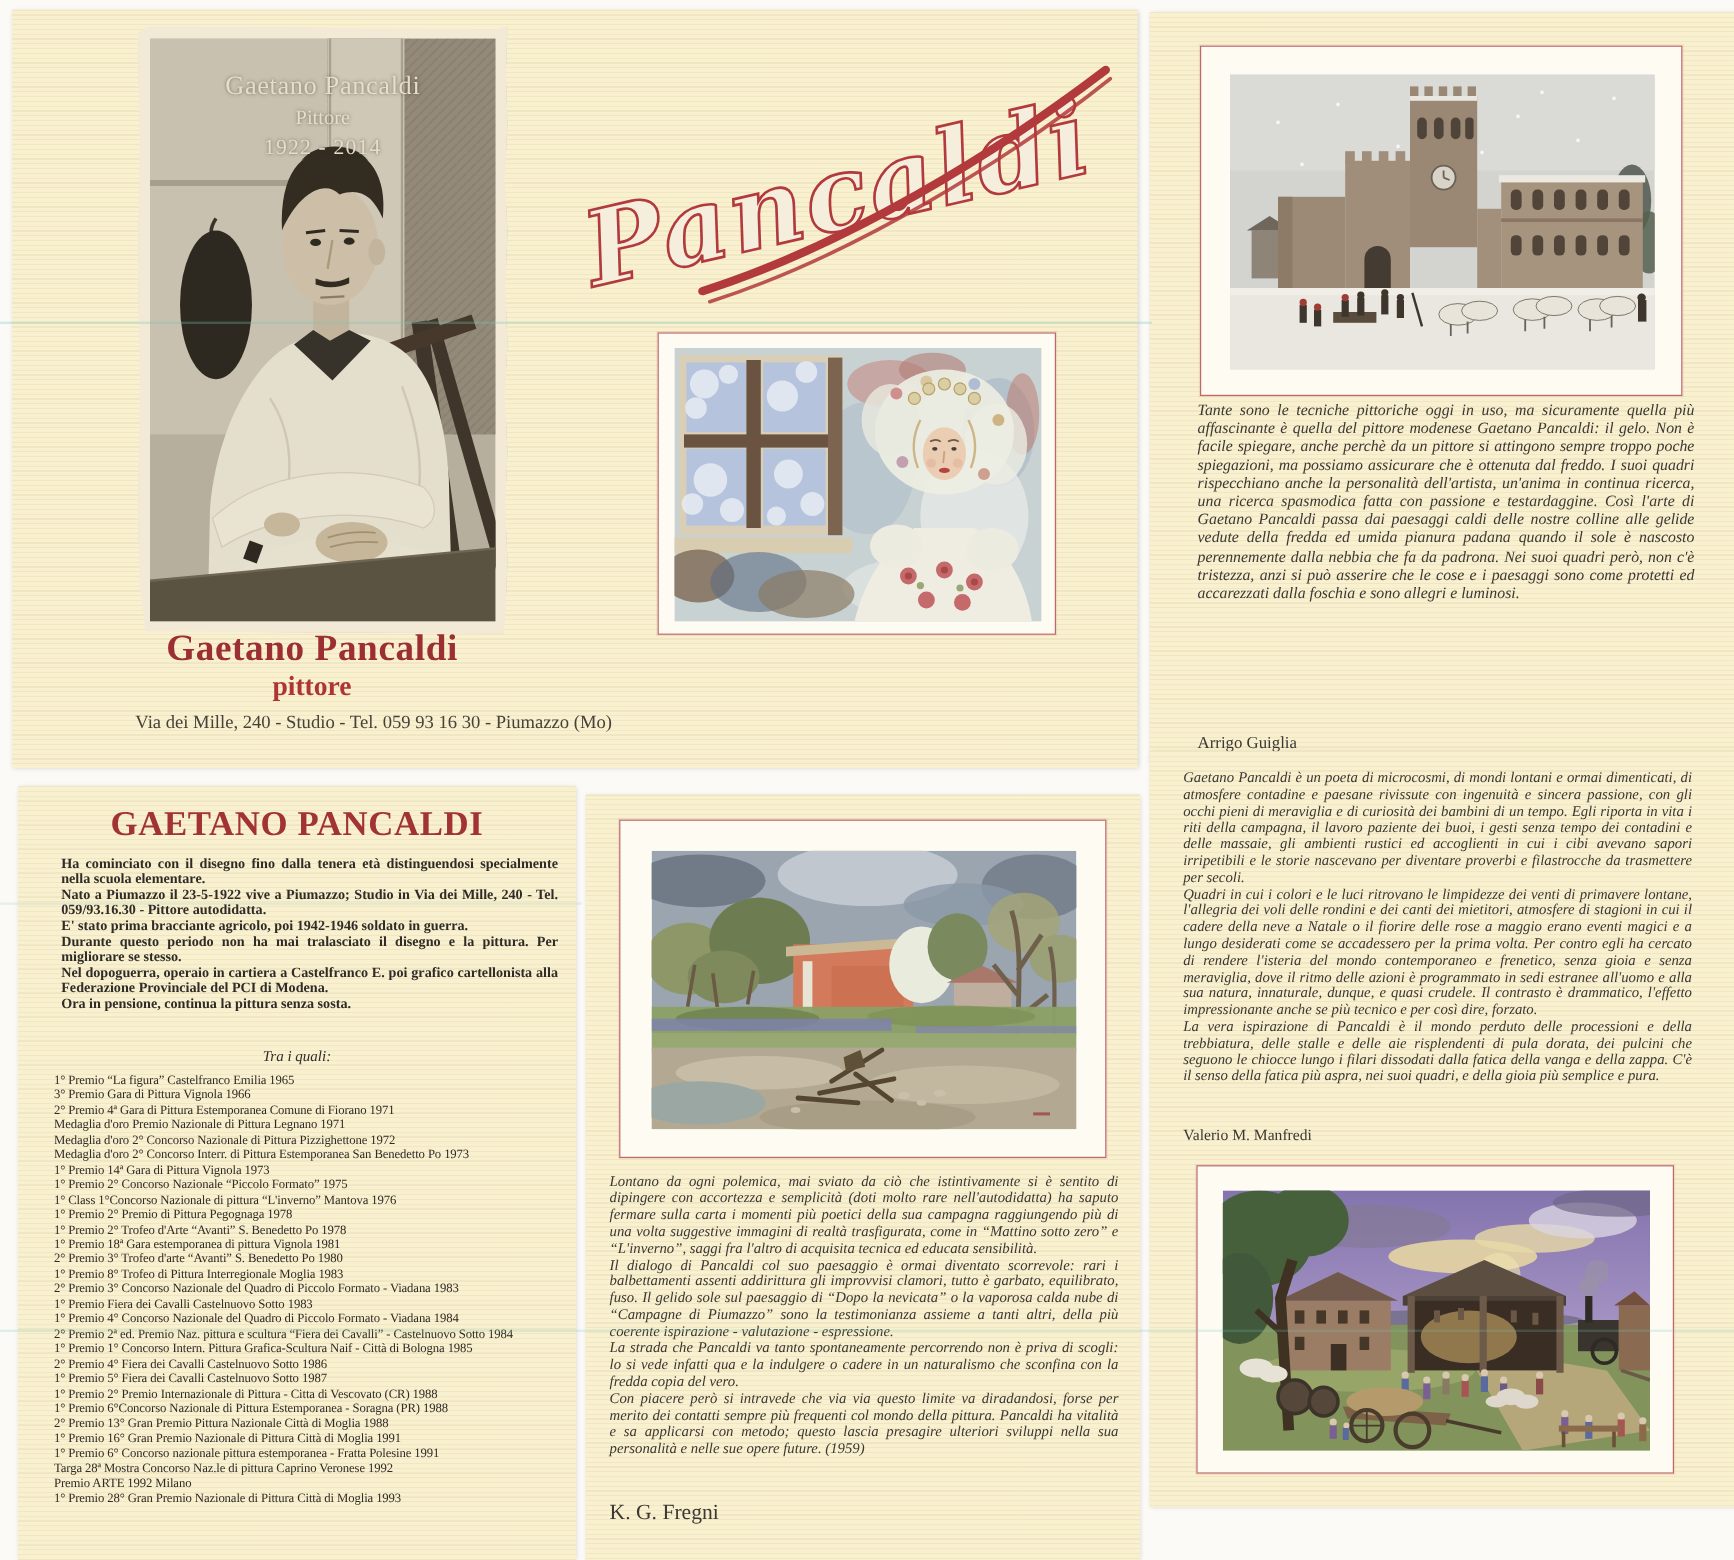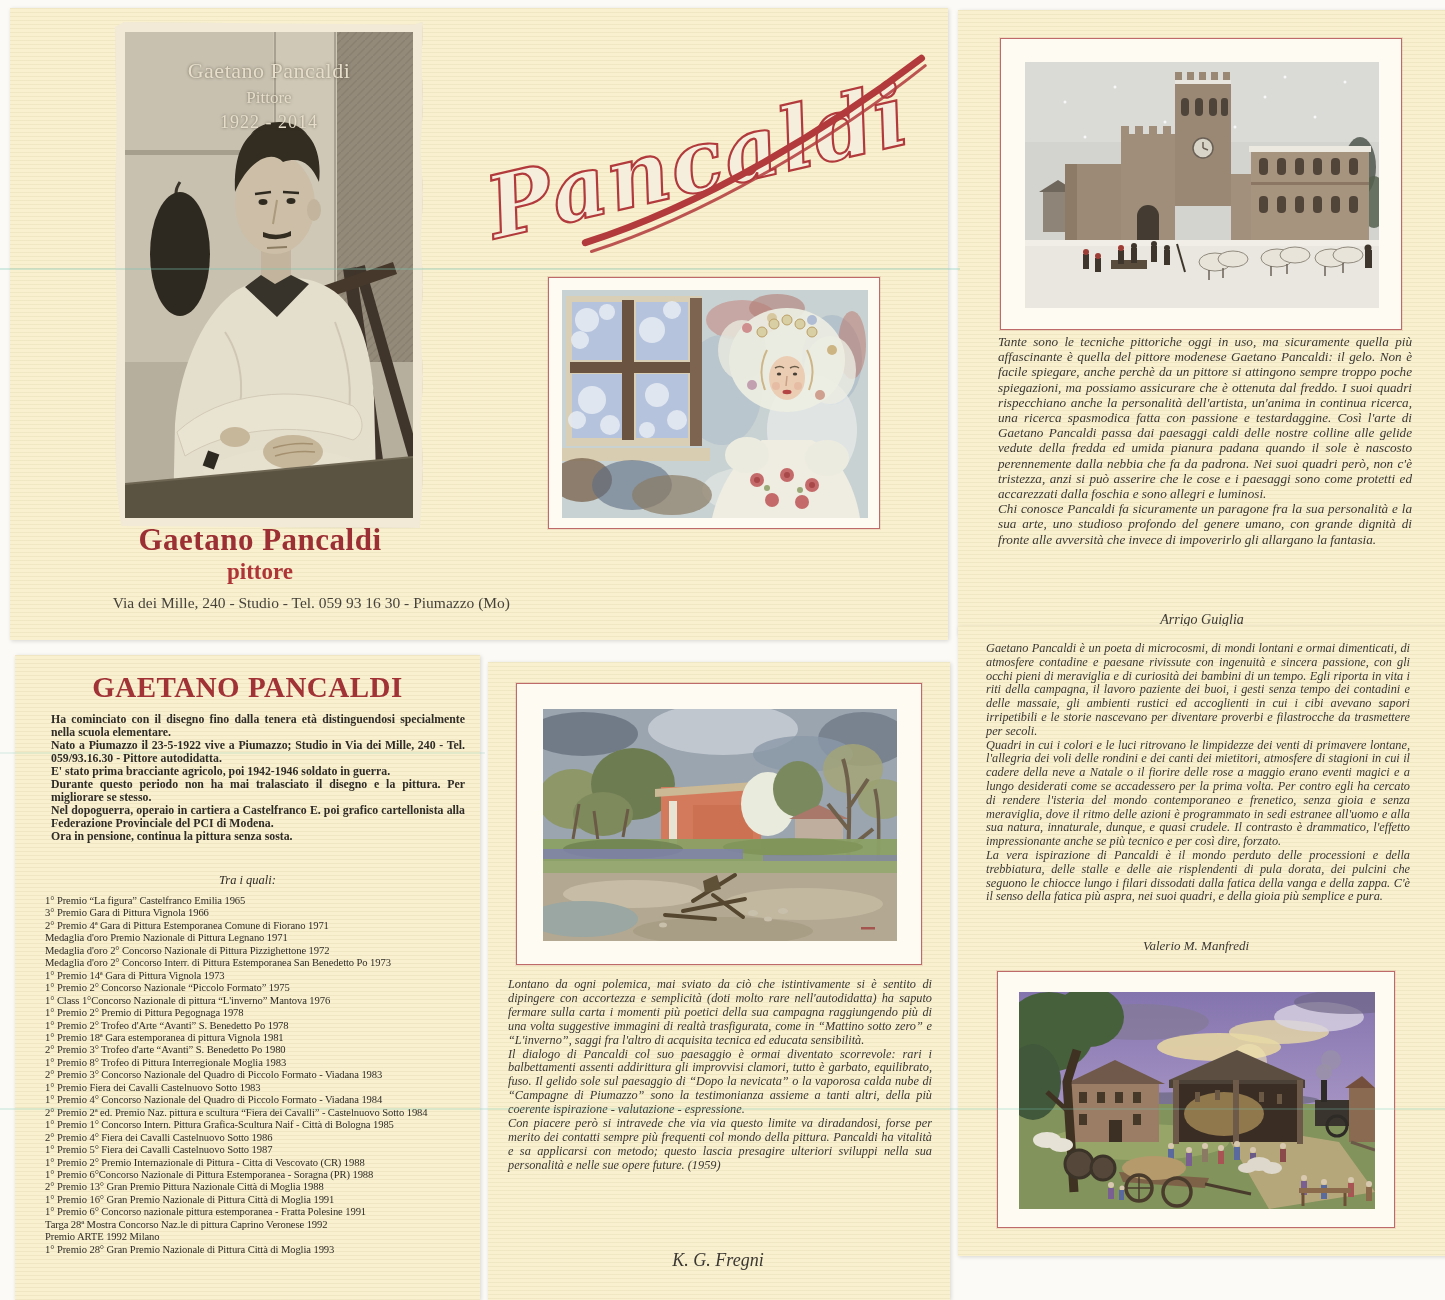--- a/index.html
+++ b/index.html
@@ -44,21 +44,21 @@
 
   
   .name-block { position:absolute; left:0px; top:514px; width:500px; text-align:center; }
   .artist-name { font-size:31px; font-weight:bold; color:#9c2f33; letter-spacing:0.5px; }
   .artist-role { font-size:23px; font-weight:bold; color:#ae3438; margin-top:1px; }
   .artist-contact { font-size:15.5px; color:#46423a; margin-top:9px;text-align:right; }
 
   
   .itext { font-style:italic; text-align:justify; color:#3b3732; }
   .itext p { margin:0; }
-  .author { font-style:italic; text-align:center; color:#3b3732; }
+  .author { text-align:left; color:#3b3732; }
 
   .tr-text { position:absolute; left:40px; top:324px; width:414px; font-size:13.2px; line-height:15.2px; }
   .tr-author { position:absolute; left:40px; top:602px; width:408px; font-size:14px; }
 
   .bl-title { position:absolute; left:0; top:16px; width:465px; text-align:center;
               font-size:29px; font-weight:bold; color:#a13336; letter-spacing:0.5px; }
   .bl-bio { position:absolute; left:36px; top:58px; width:414px; font-size:11.8px; line-height:13px; text-align:justify; color:#2f2b26; }
   .bl-bio p { margin:0;font-weight:bold; }
   .bl-intro { position:absolute; left:0; top:218px; width:465px; text-align:center; font-style:italic; font-size:12.5px; color:#2f2b26; }
   .bl-awards { position:absolute; left:30px; top:240px; width:430px; margin:0; padding:0; list-style:none;
@@ -338,21 +338,20 @@
           <circle cx="290" cy="55" r="1.5"></circle>
           <circle cx="320" cy="20" r="1.5"></circle>
         <circle cx="60" cy="75" r="1.5"></circle>
           <circle cx="210" cy="65" r="1.5"></circle>
           <circle cx="260" cy="15" r="1.5"></circle>
       </g>
     </svg>
   </div>
   <div class="itext tr-text">
     <p>Tante sono le tecniche pittoriche oggi in uso, ma sicuramente quella più affascinante è quella del pittore modenese Gaetano Pancaldi: il gelo. Non è facile spiegare, anche perchè da un pittore si attingono sempre troppo poche spiegazioni, ma possiamo assicurare che è ottenuta dal freddo. I suoi quadri rispecchiano anche la personalità dell'artista, un'anima in continua ricerca, una ricerca spasmodica fatta con passione e testardaggine. Così l'arte di Gaetano Pancaldi passa dai paesaggi caldi delle nostre colline alle gelide vedute della fredda ed umida pianura padana quando il sole è nascosto perennemente dalla nebbia che fa da padrona. Nei suoi quadri però, non c'è tristezza, anzi si può asserire che le cose e i paesaggi sono come protetti ed accarezzati dalla foschia e sono allegri e luminosi.</p>
-    <p>Chi conosce Pancaldi fa sicuramente un paragone fra la sua personalità e la sua arte, uno studioso profondo del genere umano, con grande dignità di fronte alle avversità che invece di impoverirlo gli allargano la fantasia.</p>
   </div>
   <div class="author tr-author">Arrigo Guiglia</div>
 </div>
 
 <div class="panel" id="p-bl">
   <div class="bl-title">GAETANO PANCALDI</div>
   <div class="bl-bio">
     <p>Ha cominciato con il disegno fino dalla tenera età distinguendosi specialmente nella scuola elementare.</p>
     <p>Nato a Piumazzo il 23-5-1922 vive a Piumazzo; Studio in Via dei Mille, 240 - Tel. 059/93.16.30 - Pittore autodidatta.</p>
     <p>E' stato prima bracciante agricolo, poi 1942-1946 soldato in guerra.</p>
@@ -441,20 +440,21 @@
           <ellipse cx="225" cy="210" rx="4" ry="2.5"></ellipse>
         <ellipse cx="240" cy="202" rx="5" ry="3"></ellipse>
           <ellipse cx="120" cy="216" rx="4" ry="2.5"></ellipse>
       </g>
       <rect x="318" y="218" width="14" height="2.5" fill="#a04040" opacity="0.8"></rect>
     </svg>
   </div>
   <div class="itext bm-text">
     <p>Lontano da ogni polemica, mai sviato da ciò che istintivamente si è sentito di dipingere con accortezza e semplicità (doti molto rare nell'autodidatta) ha saputo fermare sulla carta i momenti più poetici della sua campagna raggiungendo più di una volta suggestive immagini di realtà trasfigurata, come in “Mattino sotto zero” e “L'inverno”, saggi fra l'altro di acquisita tecnica ed educata sensibilità.</p>
     <p>Il dialogo di Pancaldi col suo paesaggio è ormai diventato scorrevole: rari i balbettamenti assenti addirittura gli improvvisi clamori, tutto è garbato, equilibrato, fuso. Il gelido sole sul paesaggio di “Dopo la nevicata” o la vaporosa calda nube di “Campagne di Piumazzo” sono la testimonianza assieme a tanti altri, della più coerente ispirazione - valutazione - espressione.</p>
+    <p>La strada che Pancaldi va tanto spontaneamente percorrendo non è priva di scogli: lo si vede infatti qua e la indulgere o cadere in un naturalismo che sconfina con la fredda copia del vero.</p>
     <p>Con piacere però si intravede che via via questo limite va diradandosi, forse per merito dei contatti sempre più frequenti col mondo della pittura. Pancaldi ha vitalità e sa applicarsi con metodo; questo lascia presagire ulteriori sviluppi nella sua personalità e nelle sue opere future. (1959)</p>
   </div>
   <div class="author bm-author">K. G. Fregni</div>
 </div>
 
 <div class="panel" id="p-br">
   <div class="itext br-text">
     <p>Gaetano Pancaldi è un poeta di microcosmi, di mondi lontani e ormai dimenticati, di atmosfere contadine e paesane rivissute con ingenuità e sincera passione, con gli occhi pieni di meraviglia e di curiosità dei bambini di un tempo. Egli riporta in vita i riti della campagna, il lavoro paziente dei buoi, i gesti senza tempo dei contadini e delle massaie, gli ambienti rustici ed accoglienti in cui i cibi avevano sapori irripetibili e le storie nascevano per diventare proverbi e filastrocche da trasmettere per secoli.</p>
     <p>Quadri in cui i colori e le luci ritrovano le limpidezze dei venti di primavere lontane, l'allegria dei voli delle rondini e dei canti dei mietitori, atmosfere di stagioni in cui il cadere della neve a Natale o il fiorire delle rose a maggio erano eventi magici e a lungo desiderati come se accadessero per la prima volta. Per contro egli ha cercato di rendere l'isteria del mondo contemporaneo e frenetico, senza gioia e senza meraviglia, dove il ritmo delle azioni è programmato in sedi estranee all'uomo e alla sua natura, innaturale, dunque, e quasi crudele. Il contrasto è drammatico, l'effetto impressionante anche se più tecnico e per così dire, forzato.</p>
     <p>La vera ispirazione di Pancaldi è il mondo perduto delle processioni e della trebbiatura, delle stalle e delle aie risplendenti di pula dorata, dei pulcini che seguono le chiocce lungo i filari dissodati dalla fatica della vanga e della zappa. C'è il senso della fatica più aspra, nei suoi quadri, e della gioia più semplice e pura.</p>

